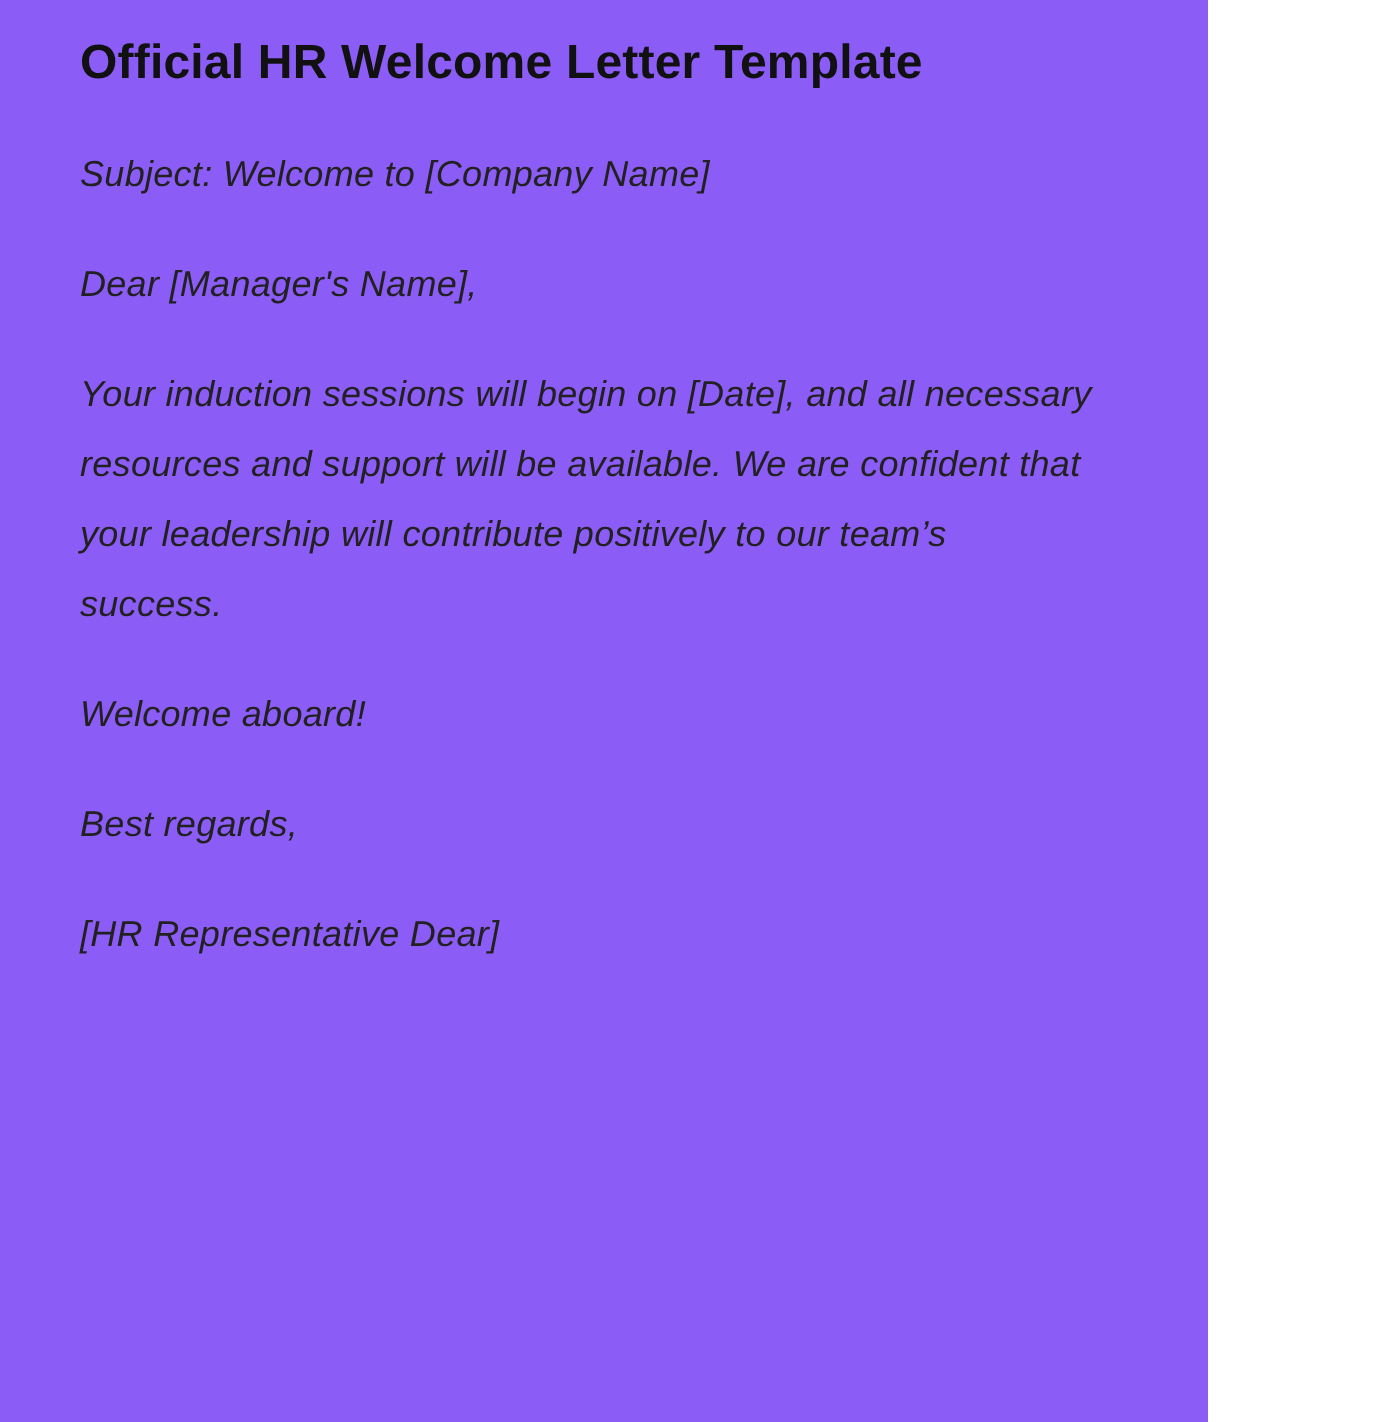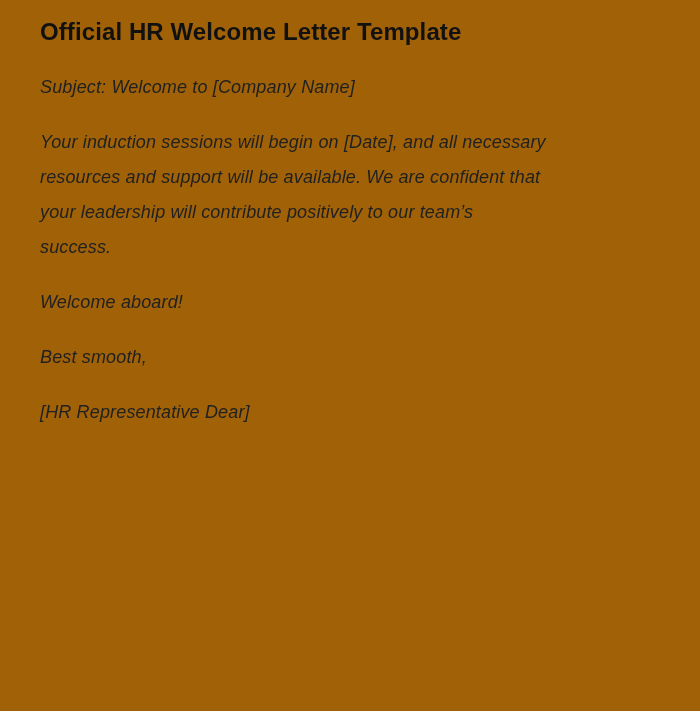--- a/index.html
+++ b/index.html
@@ -2,23 +2,23 @@
 <html><head>
 <meta charset="utf-8">
 <style>
   * { margin: 0; padding: 0; box-sizing: border-box; }
   html, body {
     width: 700px;
     background: #ffffff;
     font-family: "Liberation Sans", "DejaVu Sans", sans-serif;
   }
   .page {
-    width: 700px;
+    width: 604px;
     height: 711px;
-    background: #a16207;
+    background: #8b5cf6;
     overflow: hidden;
   }
   .letter {
     padding: 16px 28px 0 40px;
   }
   .letter-title {
     font-size: 24px;
     font-weight: 700;
     line-height: 32px;
     color: #111111;
@@ -39,28 +39,29 @@
 </head>
 <body>
 
 <div class="page">
   <div class="letter">
 
     <h1 class="letter-title">Official HR Welcome Letter Template</h1>
 
     <p>Subject: Welcome to [Company Name]</p>
 
+    <p>Dear [Manager's Name],</p>
 
 
     <p>Your induction sessions will begin on [Date], and all necessary
 resources and support will be available. We are confident that
 your leadership will contribute positively to our team’s
 success.</p>
 
     <p>Welcome aboard!</p>
 
-    <p>Best smooth,</p>
+    <p>Best regards,</p>
 
     <p>[HR Representative Dear]</p>
 
 
   </div>
 </div>
 
 </body></html>

